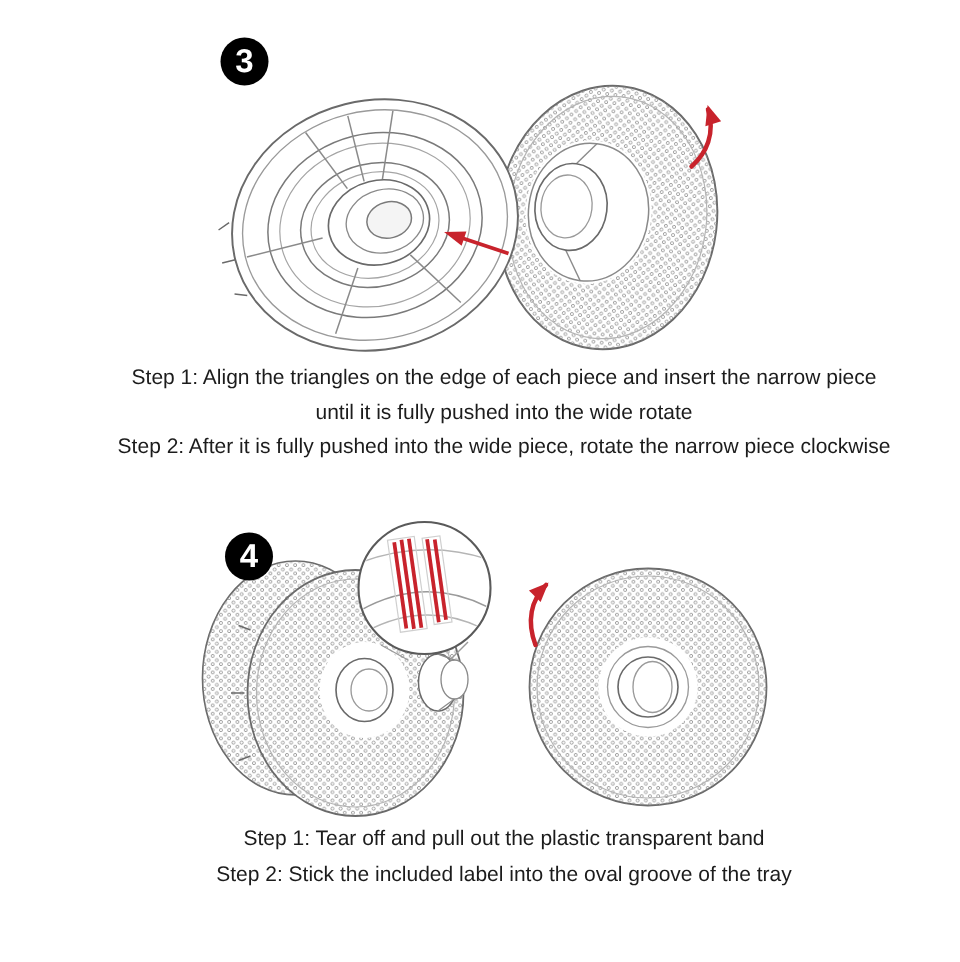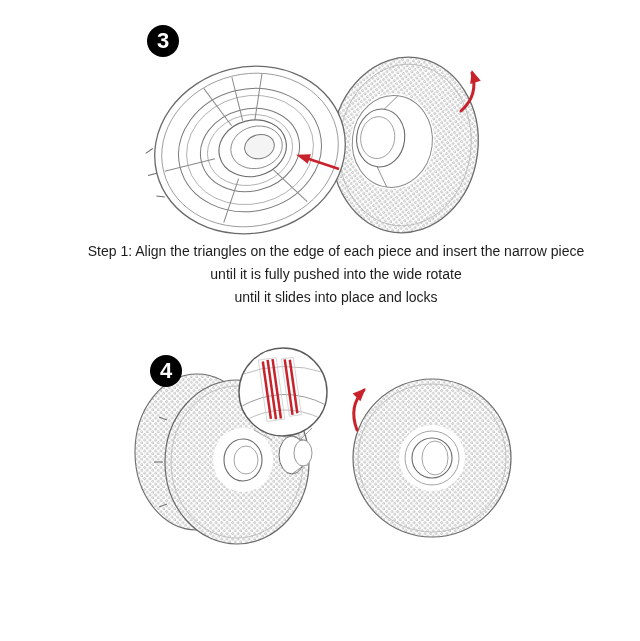--- a/index.html
+++ b/index.html
@@ -100,21 +100,21 @@
       <path d="M461 96 C 471 87 477 74 472 58" fill="none" stroke="#c8232c" stroke-width="3" stroke-linecap="round"></path>
       <g transform="translate(472,56) rotate(73)">
         <polygon points="-1,0 12,-5.5 12,5.5" fill="#c8232c"></polygon>
       </g>
     </g>
   </svg>
 
   <div class="text-block" style="top:240px;">
     <div class="tline">Step 1: Align the triangles on the edge of each piece and insert the narrow piece</div>
     <div class="tline">until it is fully pushed into the wide rotate</div>
-    <div class="tline">until it slides into place and locks</div>
+    <div class="tline">Step 2: After it is fully pushed into the wide piece, rotate the narrow piece clockwise</div>
   </div>
 
   <div class="badge" style="left:150px; top:355px;">4</div>
 
   <svg class="illus" style="top:345px;" width="640" height="200" viewBox="0 0 640 200">
     <defs>
       <pattern id="dotsB" width="5.5" height="5.5" patternUnits="userSpaceOnUse">
         <circle cx="1.6" cy="1.6" r="1" fill="none" stroke="#8f8f8f" stroke-width="0.55"></circle>
         <circle cx="4.3" cy="4.3" r="1" fill="none" stroke="#8f8f8f" stroke-width="0.55"></circle>
       </pattern>
@@ -171,14 +171,18 @@
           <rect x="271" y="13" width="2.5" height="60" fill="#c8232c"></rect>
           <rect x="276" y="13" width="2.5" height="60" fill="#c8232c"></rect>
           <rect x="288" y="15" width="2.5" height="56" fill="#c8232c"></rect>
           <rect x="293" y="16" width="2.5" height="54" fill="#c8232c"></rect>
         </g>
       </g>
       <circle cx="283" cy="47" r="44" fill="none" stroke="#5a5a5a" stroke-width="1.4"></circle>
     </g>
   </svg>
 
+  <div class="text-block tb2" style="top:546px;">
+    <div class="tline">Step 1: Tear off and pull out the plastic transparent band</div>
+    <div class="tline">Step 2: Stick the included label into the oval groove of the tray</div>
+  </div>
 
 </div>
 
 </body></html>

